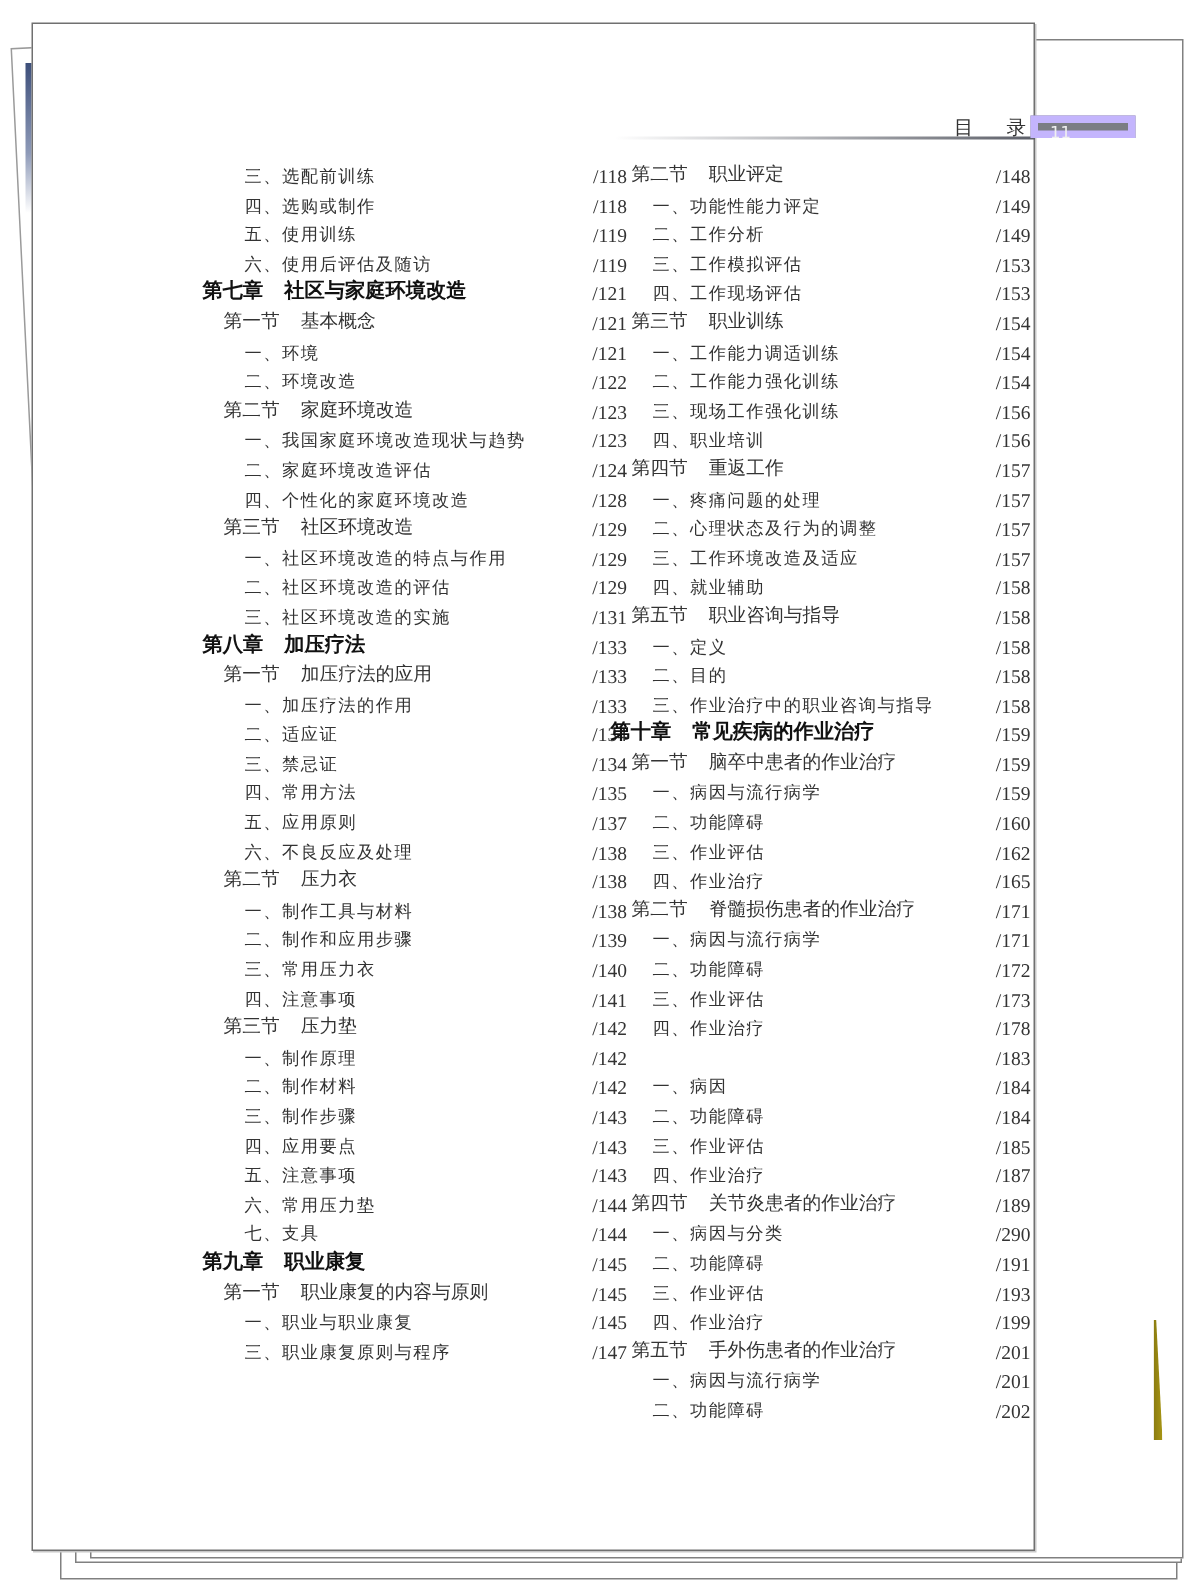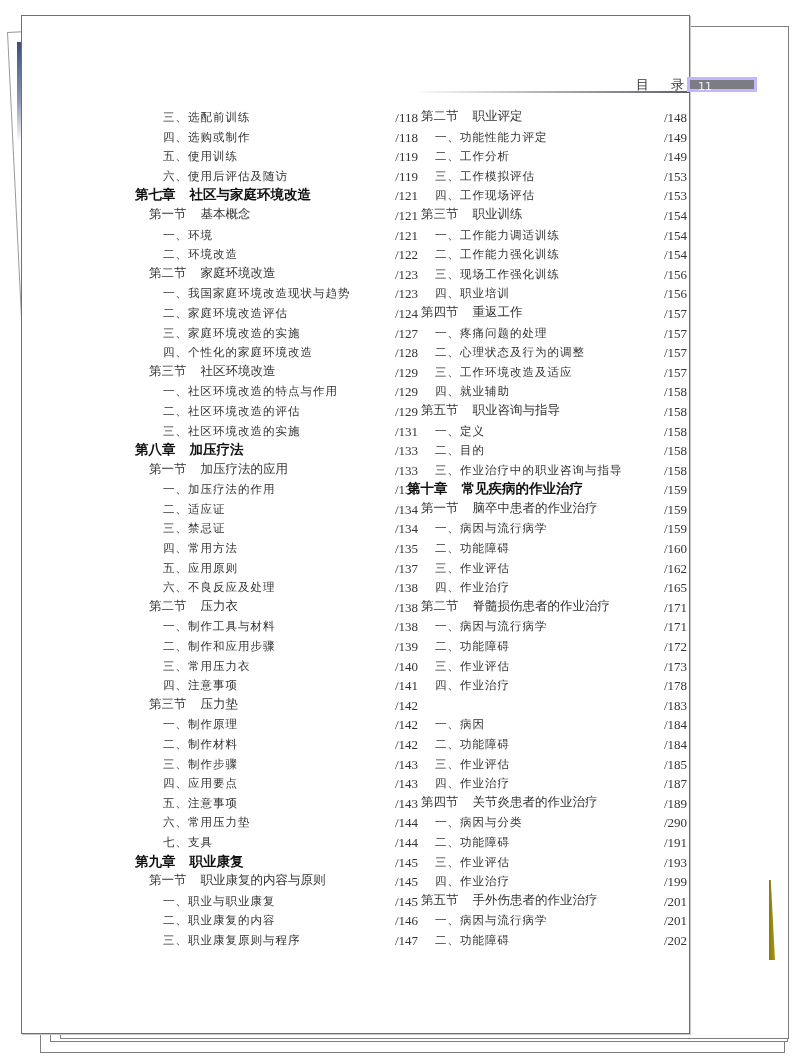--- a/index.html
+++ b/index.html
@@ -19,21 +19,21 @@
       background: linear-gradient(to right, #8a7b10, #a89614); clip-path: polygon(0 0, 30% 0, 100% 100%, 0 100%); }
     .front { left: 21px; top: 15px; width: 669px; height: 1019px; border: 1px solid #707070; box-sizing: border-box; box-shadow: 1px 1px 0 #c8c8c8; }
 
     .header { position:absolute; left: 0; top: 0; width: 800px; height: 100px; }
     .header-line { position:absolute; left: 410px; top: 91px; width: 280px; height: 2px;
       background: linear-gradient(to right, rgba(110,110,120,0), #5c5f68); }
     .header-title { position:absolute; top: 76px; font-size: 13px; color: #333; font-family: "DejaVu Sans", sans-serif; }
     .header-title.c1 { left: 636px; }
     .header-title.c2 { left: 671px; }
     .page-tab { position:absolute; left: 687px; top: 77px; width: 70px; height: 15px;
-      background: #7b7d83; border: 3px solid #c4b5fd; box-sizing: border-box;
+      background: #7b7d83; border: 5px solid #c4b5fd; box-sizing: border-box;
       color: #f0f0f0; font-size: 11px; font-family: "DejaVu Sans", sans-serif; line-height: 13px; padding-left: 8px; }
 
     .col { position:absolute; top: 108px; }
     .col.left { left: 107px; width: 283px; margin-left: 28px; }
     .col.right { left: 407px; width: 280px; }
     .row { position: relative; height: 19.6px; line-height: 19.6px; white-space: nowrap; }
     .row .t { position:absolute; top:0; }
     .row .p { position:absolute; right:0; top:0; font-family: "Liberation Serif", serif; font-size: 13px; color:#333; }
     .row.chapter .t { left: 0; font-family: Liberation Mono, monospace; font-weight: bold; font-size: 13.5px; color:#111; }
     .row.section .t { left: 14px; font-family: Liberation Mono, monospace; font-size: 12.5px; color:#333; }
@@ -100,24 +100,20 @@
     </div>
     <div class="row item">
       <span class="t">一、我国家庭环境改造现状与趋势</span>
       <span class="p">/123</span>
     </div>
     <div class="row item">
       <span class="t">二、家庭环境改造评估</span>
       <span class="p">/124</span>
     </div>
     <div class="row item">
-      <span class="t">三、家庭环境改造的实施</span>
-      <span class="p">/127</span>
-    </div>
-    <div class="row item">
       <span class="t">四、个性化的家庭环境改造</span>
       <span class="p">/128</span>
     </div>
     <div class="row section">
       <span class="t"><span>第三节</span><span class="sp"></span><span>社区环境改造</span></span>
       <span class="p">/129</span>
     </div>
     <div class="row item">
       <span class="t">一、社区环境改造的特点与作用</span>
       <span class="p">/129</span>
@@ -220,24 +216,20 @@
     </div>
     <div class="row section">
       <span class="t"><span>第一节</span><span class="sp"></span><span>职业康复的内容与原则</span></span>
       <span class="p">/145</span>
     </div>
     <div class="row item">
       <span class="t">一、职业与职业康复</span>
       <span class="p">/145</span>
     </div>
     <div class="row item">
-      <span class="t">二、职业康复的内容</span>
-      <span class="p">/146</span>
-    </div>
-    <div class="row item">
       <span class="t">三、职业康复原则与程序</span>
       <span class="p">/147</span>
     </div>
   </div>
 <div class="col right" id="col-right">
     <div class="row section">
       <span class="t"><span>第二节</span><span class="sp"></span><span>职业评定</span></span>
       <span class="p">/148</span>
     </div>
     <div class="row item">

